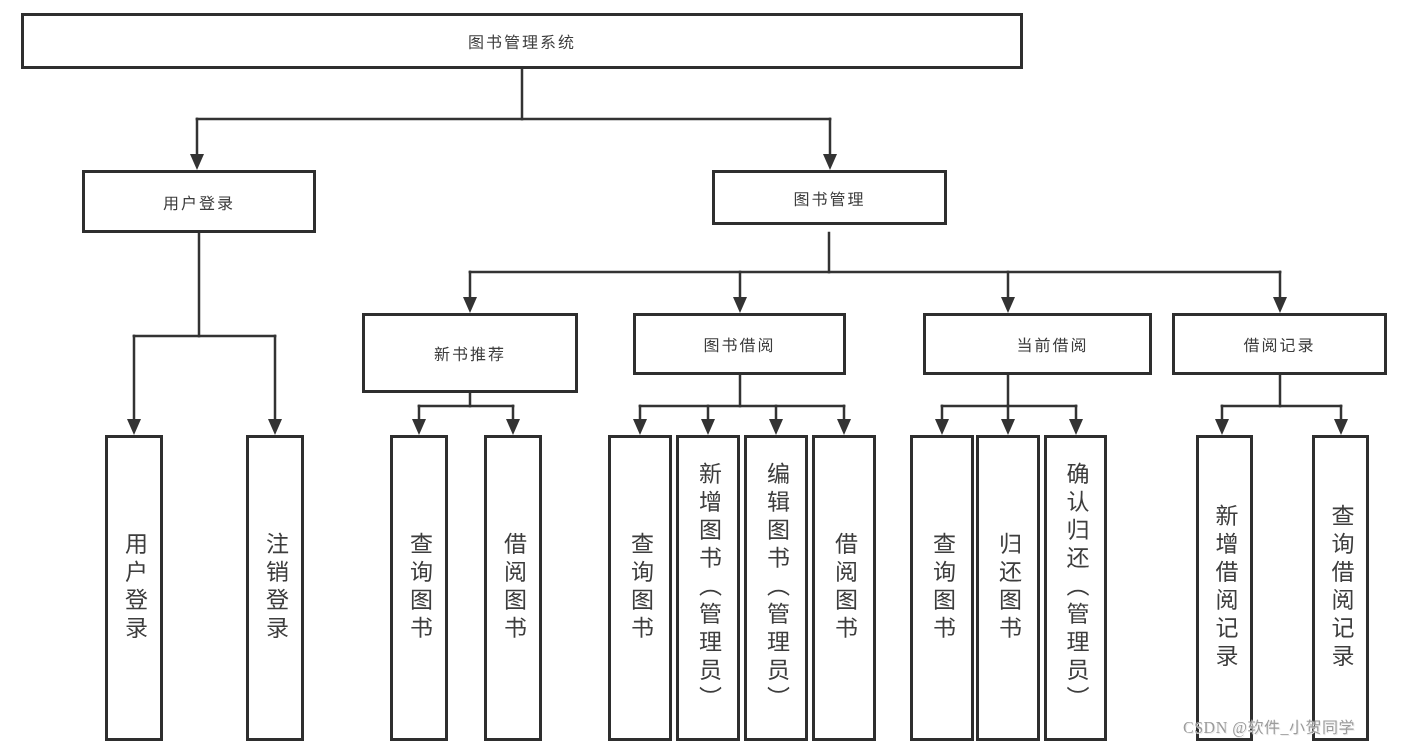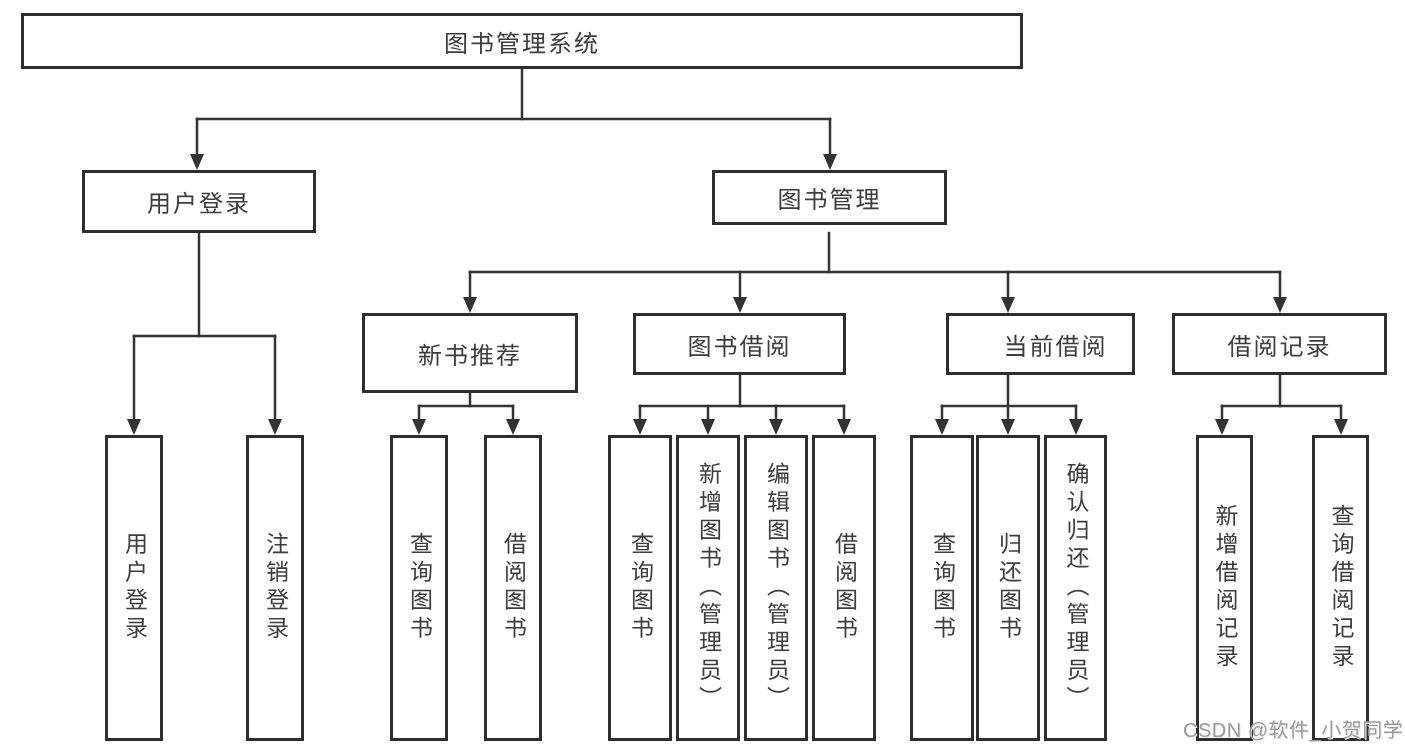--- a/index.html
+++ b/index.html
@@ -15,41 +15,42 @@
   svg.connectors polygon{fill:#333333;stroke:none;}
   .node{
     position:absolute;
     background:#ffffff;
     border:3px solid #2e2e2e;
     box-sizing:border-box;
     display:flex;align-items:center;justify-content:center;
     color:#3d3d3d;
   }
   .node .label{
-    font-size:24px;
+    font-size:16px;
     letter-spacing:2px;
     white-space:nowrap;
     text-align:center;
   }
   .leaf .label{
     writing-mode:vertical-rl;
     text-orientation:mixed;
     font-size:23px;
     line-height:1;
     letter-spacing:5px;
     white-space:nowrap;
   }
   .watermark{
     position:absolute;
     left:1183px;top:714px;
-    font-size:20px;
+    font-size:16px;
     color:#9c9c9c;
     letter-spacing:0.5px;
     white-space:nowrap;
     text-shadow:1px 1px 0 #ececec;
+    font-family:Liberation Serif, serif;
   }
 </style>
 </head>
 <body>
 
 <div class="canvas">
 
   <svg class="connectors" viewBox="0 0 1405 747">
     <g>
       <path d="M522 68 V119"></path>
@@ -129,21 +130,21 @@
   <div class="node" style="left:712px;top:170px;width:235px;height:55px;">
     <span class="label">图书管理</span>
   </div>
 
   <div class="node" style="left:362px;top:313px;width:216px;height:80px;">
     <span class="label">新书推荐</span>
   </div>
   <div class="node" style="left:633px;top:313px;width:213px;height:62px;">
     <span class="label">图书借阅</span>
   </div>
-  <div class="node" style="left:946px;top:313px;width:189px;height:62px;padding-left:30px;">
+  <div class="node" style="left:923px;top:313px;width:229px;height:62px;padding-left:30px;">
     <span class="label">当前借阅</span>
   </div>
   <div class="node" style="left:1172px;top:313px;width:215px;height:62px;">
     <span class="label">借阅记录</span>
   </div>
 
   <div class="node leaf" style="left:105px;top:435px;width:58px;height:306px;">
     <span class="label">用户登录</span>
   </div>
   <div class="node leaf" style="left:246px;top:435px;width:58px;height:306px;">

